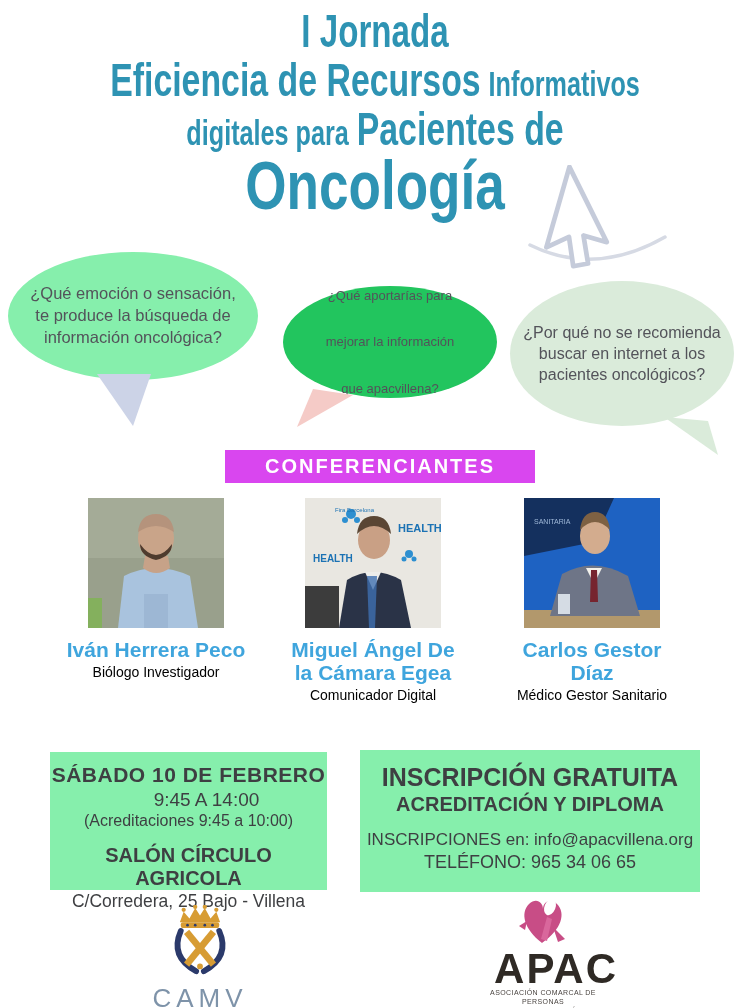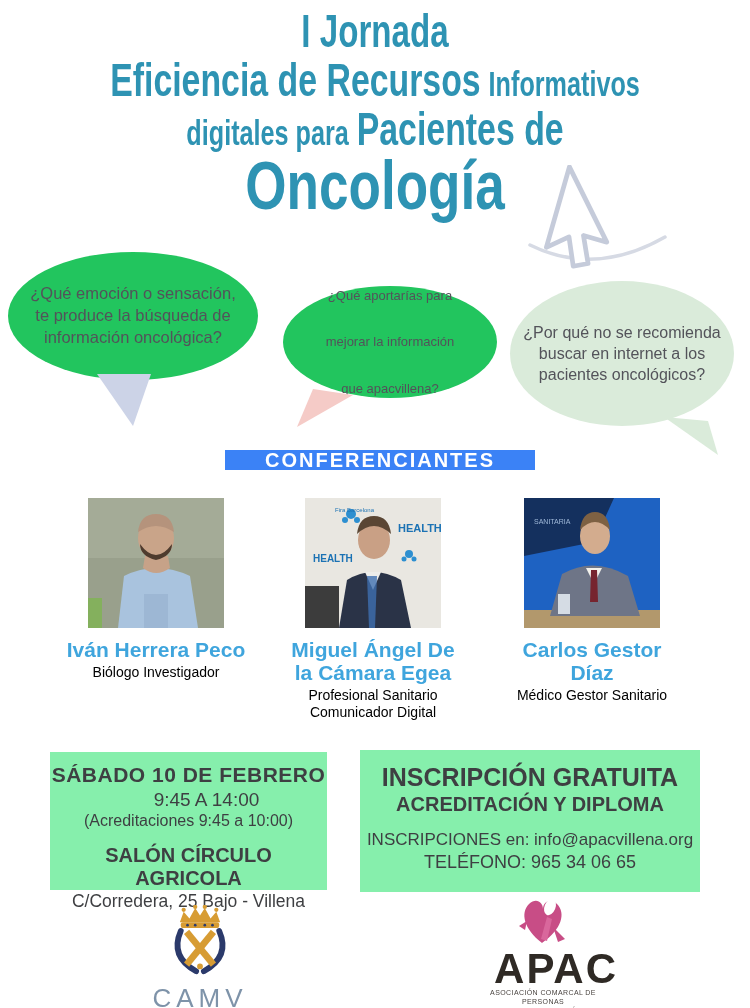--- a/index.html
+++ b/index.html
@@ -18,28 +18,28 @@
 
   
   .cursor-wrap{position:absolute;left:525px;top:165px;width:150px;height:115px;}
 
   
   .bubble{position:absolute;}
   .bubble .ellipse{border-radius:50%;display:flex;flex-direction:column;justify-content:center;
                    align-items:center;text-align:center;color:#53535A;font-size:16.5px;line-height:1.33;}
   .bubble svg{position:absolute;}
   .b1{left:8px;top:252px;width:250px;height:178px;}
-  .b1 .ellipse{width:250px;height:128px;background:#22c55e;}
+  .b1 .ellipse{width:250px;height:128px;background:#86efac;}
   .b2{left:283px;top:286px;width:214px;height:145px;}
   .b2 .ellipse{width:214px;height:112px;background:#22c55e;font-size:13px;gap:29px;}
   .b3{left:510px;top:281px;width:224px;height:180px;}
   .b3 .ellipse{width:224px;height:145px;background:#DAEBDA;font-size:16px;}
 
   
-  .banner{position:absolute;left:225px;top:450px;width:310px;height:20px;background:#3b82f6;
+  .banner{position:absolute;left:225px;top:450px;width:310px;height:33px;background:#d946ef;
           color:#fff;font-weight:bold;font-size:20px;letter-spacing:2px;display:flex;
           align-items:center;justify-content:center;}
 
   
   .speaker{position:absolute;top:498px;width:210px;text-align:center;}
   .sp1{left:51px;} .sp2{left:268px;} .sp3{left:487px;}
   .photo{width:136px;height:130px;margin:0 auto;display:block;}
   .sp-name{margin-top:10px;color:#3FA5DD;font-weight:bold;font-size:21px;line-height:23px;}
   .sp-role{color:#000000;font-size:14px;line-height:17px;margin-top:3px;}
   .line:empty{display:none;}
@@ -170,21 +170,20 @@
       <path d="M60,74 L68,92 L76,74 Z" fill="#EDEDEA"></path>
       <path d="M62,78 L64,130 L70,130 L72,78" fill="#3E6FB0" opacity="0.8"></path>
       <ellipse cx="69" cy="42" rx="16" ry="19" fill="#C9A085"></ellipse>
       <path d="M52,36 Q69,20 86,36 Q84,18 69,18 Q54,18 52,36" fill="#5A4634"></path>
     </svg>
     <div class="sp-name">
       <div class="line">Miguel Ángel De</div>
       <div class="line">la Cámara Egea</div>
     </div>
     <div class="sp-role">
-      <div class="line">Profesional Sanitario</div>
       <div class="line">Comunicador Digital</div>
     </div>
   </div>
 
   <div class="speaker sp3">
     <svg class="photo" viewBox="0 0 136 130">
       <rect width="136" height="130" fill="#1E62C2"></rect>
       <polygon points="0,0 90,0 70,44 0,58" fill="#14305E"></polygon>
       <text x="10" y="26" font-size="7" fill="#9FB8D8">SANITARIA</text>
       <rect x="0" y="112" width="136" height="18" fill="#B2986C"></rect>

